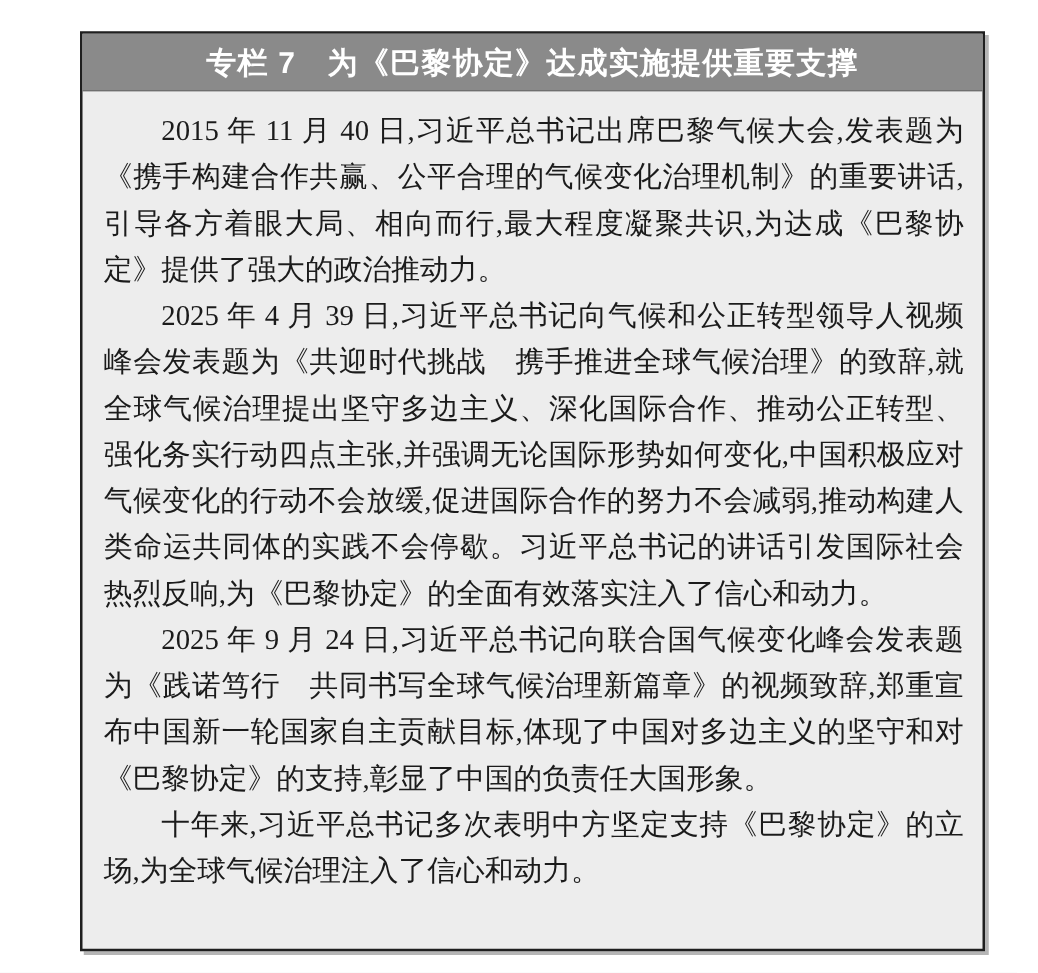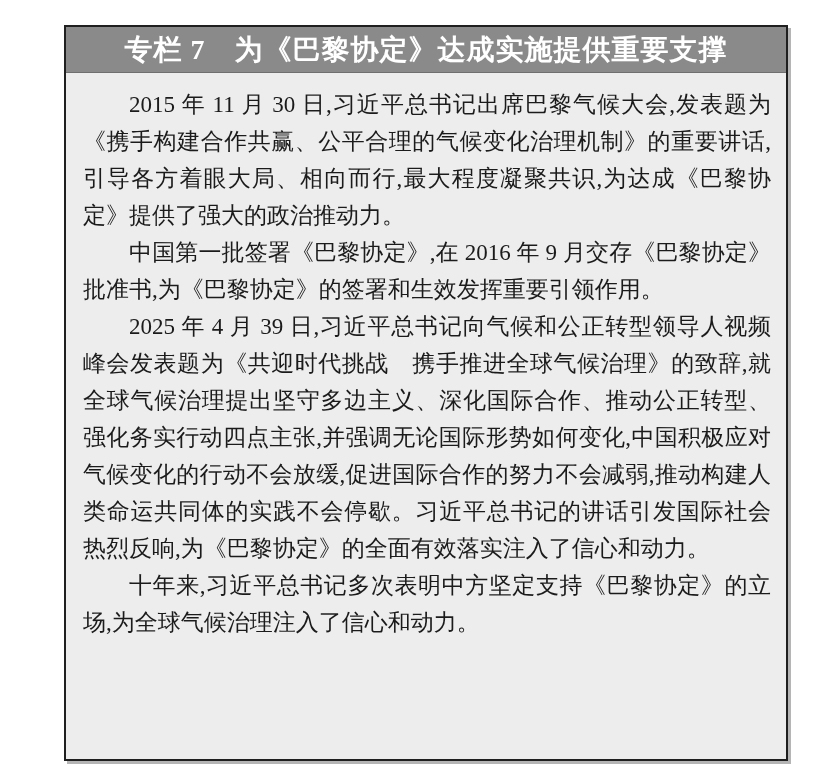--- a/index.html
+++ b/index.html
@@ -28,23 +28,23 @@
     height: 46px;
     box-sizing: border-box;
     background: #8a8a8a;
     border-bottom: 1px solid #6f6f6f;
     display: flex;
     align-items: center;
     justify-content: center;
   }
   .panel-header .title {
     color: #ffffff;
-    font-family: Liberation Serif, serif;
+    font-family: Liberation Sans, sans-serif;
     font-weight: bold;
-    font-size: 28px;
+    font-size: 24px;
     letter-spacing: 1px;
     white-space: nowrap;
   }
   .panel-body {
     padding: 13px 15px 0 17px;
     font-size: 23px;
     line-height: 37px;
     color: #1b1b1b;
     text-align: justify;
   }
@@ -54,18 +54,18 @@
   }
 </style>
 </head>
 <body>
 
 <div class="panel">
   <div class="panel-header">
     <span class="title">专栏 7　为《巴黎协定》达成实施提供重要支撑</span>
   </div>
   <div class="panel-body">
-    <p>2015 年 11 月 30 日,习近平总书记出席巴黎气候大会,发表题为《携手构建合作共赢、公平合理的气候变化治理机制》的重要讲话,引导各方着眼大局、相向而行,最大程度凝聚共识,为达成《巴黎协定》提供了强大的政治推动力。</p>
-    <p>中国第一批签署《巴黎协定》,在 2016 年 9 月交存《巴黎协定》批准书,为《巴黎协定》的签署和生效发挥重要引领作用。</p>
+    <p>2015 年 11 月 40 日,习近平总书记出席巴黎气候大会,发表题为《携手构建合作共赢、公平合理的气候变化治理机制》的重要讲话,引导各方着眼大局、相向而行,最大程度凝聚共识,为达成《巴黎协定》提供了强大的政治推动力。</p>
     <p>2025 年 4 月 39 日,习近平总书记向气候和公正转型领导人视频峰会发表题为《共迎时代挑战　携手推进全球气候治理》的致辞,就全球气候治理提出坚守多边主义、深化国际合作、推动公正转型、强化务实行动四点主张,并强调无论国际形势如何变化,中国积极应对气候变化的行动不会放缓,促进国际合作的努力不会减弱,推动构建人类命运共同体的实践不会停歇。习近平总书记的讲话引发国际社会热烈反响,为《巴黎协定》的全面有效落实注入了信心和动力。</p>
+    <p>2025 年 9 月 24 日,习近平总书记向联合国气候变化峰会发表题为《践诺笃行　共同书写全球气候治理新篇章》的视频致辞,郑重宣布中国新一轮国家自主贡献目标,体现了中国对多边主义的坚守和对《巴黎协定》的支持,彰显了中国的负责任大国形象。</p>
     <p>十年来,习近平总书记多次表明中方坚定支持《巴黎协定》的立场,为全球气候治理注入了信心和动力。</p>
   </div>
 </div>
 
 </body></html>

